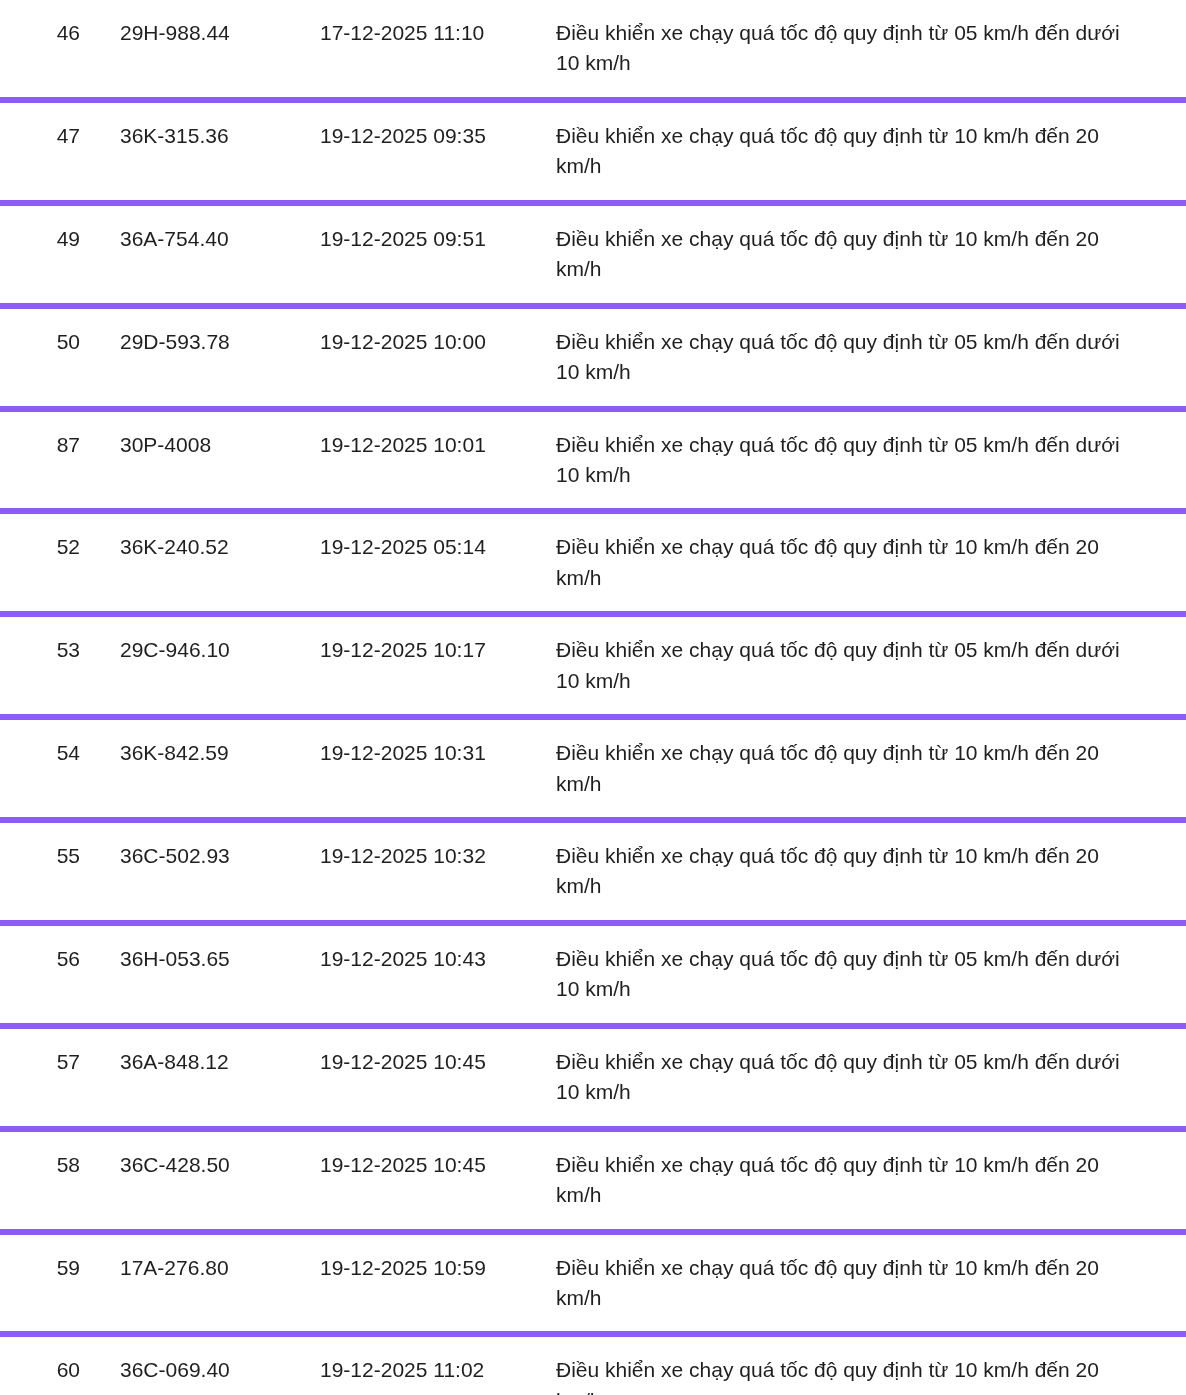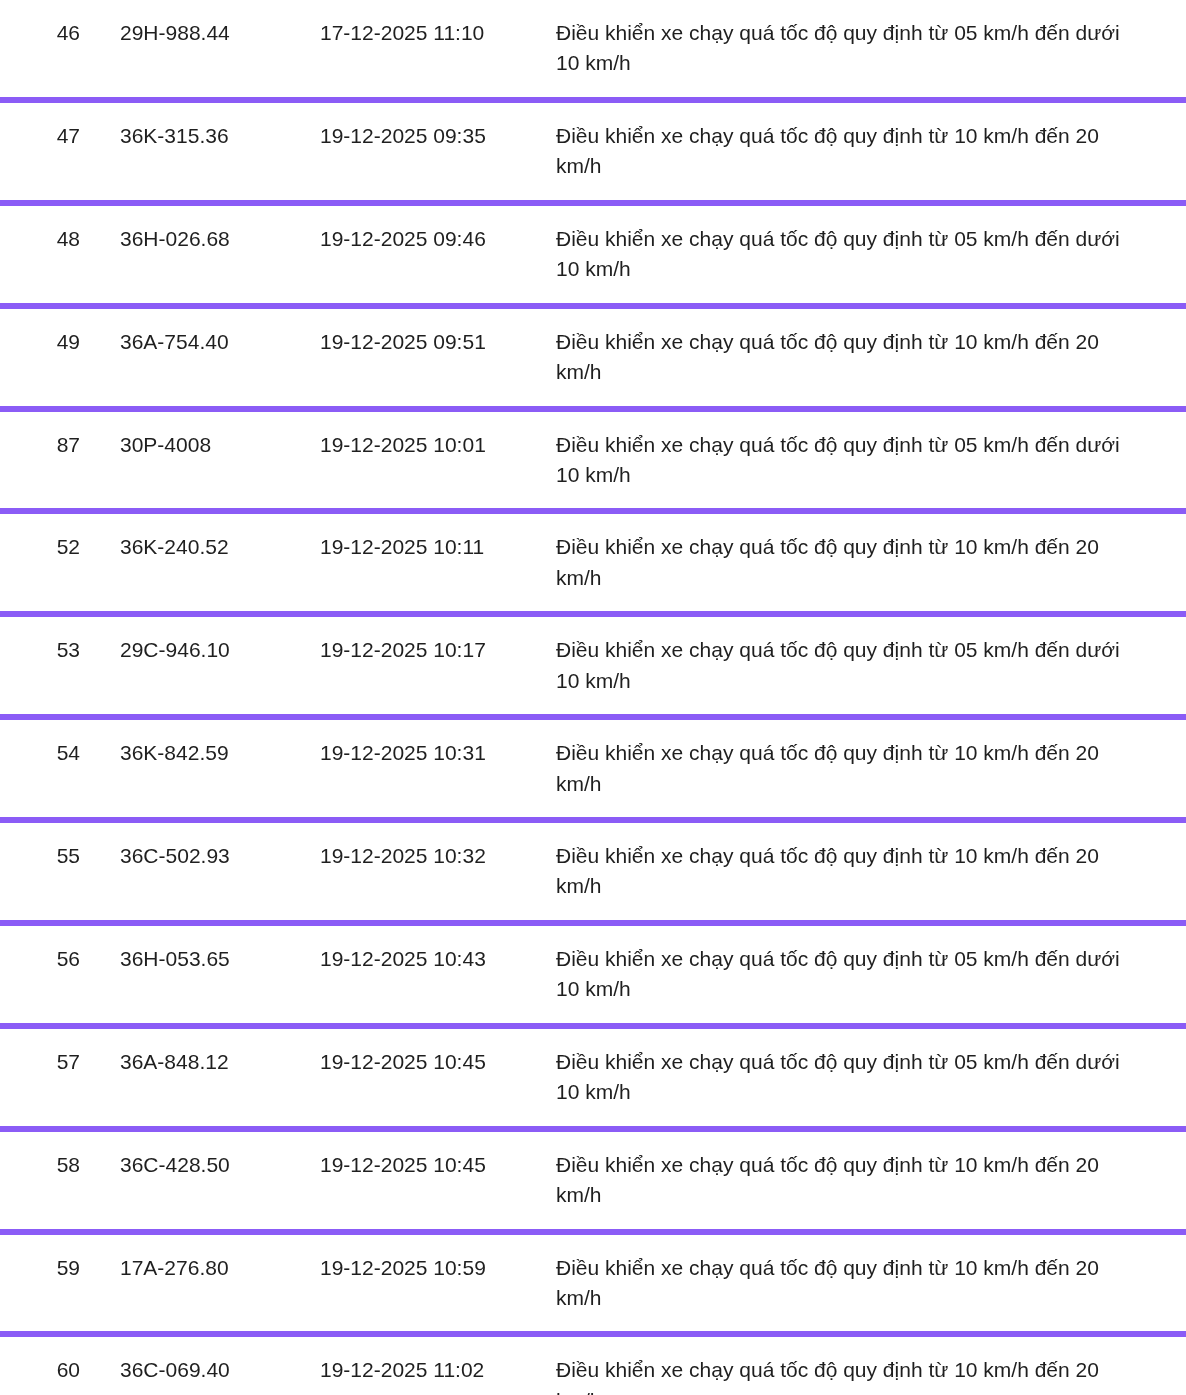--- a/index.html
+++ b/index.html
@@ -61,41 +61,41 @@
       <td class="col-time">17-12-2025 11:10</td>
       <td class="col-desc">Điều khiển xe chạy quá tốc độ quy định từ 05 km/h đến dưới 10 km/h</td>
     </tr>
     <tr>
       <td class="col-index">47</td>
       <td class="col-plate">36K-315.36</td>
       <td class="col-time">19-12-2025 09:35</td>
       <td class="col-desc">Điều khiển xe chạy quá tốc độ quy định từ 10 km/h đến 20 km/h</td>
     </tr>
     <tr>
-      <td class="col-index">48</td>
-      <td class="col-plate">36H-026.68</td>
-      <td class="col-time">19-12-2025 09:46</td>
-      <td class="col-desc">Điều khiển xe chạy quá tốc độ quy định từ 05 km/h đến dưới 10 km/h</td>
-    </tr>
-    <tr>
       <td class="col-index">49</td>
       <td class="col-plate">36A-754.40</td>
       <td class="col-time">19-12-2025 09:51</td>
       <td class="col-desc">Điều khiển xe chạy quá tốc độ quy định từ 10 km/h đến 20 km/h</td>
+    </tr>
+    <tr>
+      <td class="col-index">50</td>
+      <td class="col-plate">29D-593.78</td>
+      <td class="col-time">19-12-2025 10:00</td>
+      <td class="col-desc">Điều khiển xe chạy quá tốc độ quy định từ 05 km/h đến dưới 10 km/h</td>
     </tr>
     <tr>
       <td class="col-index">87</td>
       <td class="col-plate">30P-4008</td>
       <td class="col-time">19-12-2025 10:01</td>
       <td class="col-desc">Điều khiển xe chạy quá tốc độ quy định từ 05 km/h đến dưới 10 km/h</td>
     </tr>
     <tr>
       <td class="col-index">52</td>
       <td class="col-plate">36K-240.52</td>
-      <td class="col-time">19-12-2025 10:11</td>
+      <td class="col-time">19-12-2025 05:14</td>
       <td class="col-desc">Điều khiển xe chạy quá tốc độ quy định từ 10 km/h đến 20 km/h</td>
     </tr>
     <tr>
       <td class="col-index">53</td>
       <td class="col-plate">29C-946.10</td>
       <td class="col-time">19-12-2025 10:17</td>
       <td class="col-desc">Điều khiển xe chạy quá tốc độ quy định từ 05 km/h đến dưới 10 km/h</td>
     </tr>
     <tr>
       <td class="col-index">54</td>

